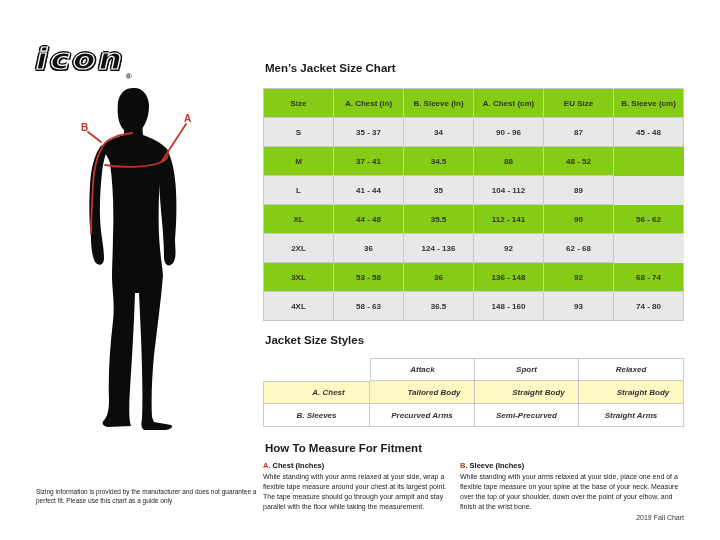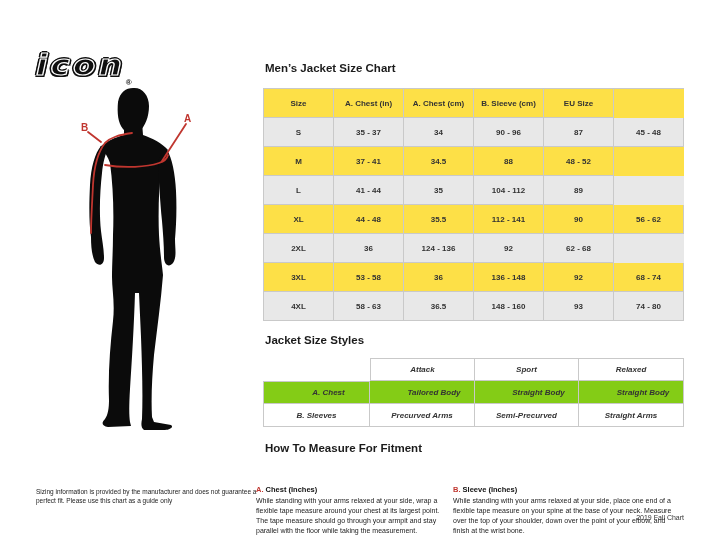--- a/index.html
+++ b/index.html
@@ -1,21 +1,21 @@
 <!DOCTYPE html>
 <html><head>
 <meta charset="utf-8">
 <style>
   * { margin:0; padding:0; box-sizing:border-box; }
   html,body { background:#ffffff; }
   body { font-family:"Liberation Sans", sans-serif; color:#222; }
   .page { position:relative; width:720px; height:540px; background:#fff; overflow:hidden; }
 
   
-  .logo { position:absolute; left:36px; top:48px; }
+  .logo { position:absolute; left:36px; top:42px; }
   .logo-text {
     font-family:"DejaVu Sans", sans-serif;
     font-style:italic; font-weight:800; font-size:29px; letter-spacing:3px;
     color:#101010;
     -webkit-text-stroke:1.2px #ffffff;
     text-shadow: 2px 0 #101010, -2px 0 #101010, 0 2px #101010, 0 -2px #101010,
                  1.5px 1.5px #101010, -1.5px 1.5px #101010, 1.5px -1.5px #101010, -1.5px -1.5px #101010;
     display:inline-block; transform:scaleX(1.12); transform-origin:left center;
   }
   .logo-mark { font-size:8px; font-weight:bold; color:#101010; vertical-align:-10px; margin-left:10px; }
@@ -23,41 +23,41 @@
   
   .figure-svg { position:absolute; left:55px; top:75px; width:190px; height:380px; }
 
   
   .sec-title { position:absolute; left:265px; font-size:11.5px; font-weight:bold; color:#1b1b1b; }
   .t1 { top:62px; } .t2 { top:334px; } .t3 { top:442px; }
 
   
   .size-table { position:absolute; left:263px; top:88px; width:421px;
                 border-top:1px solid #c9c9c9; border-left:1px solid #c9c9c9; }
-  .tr { display:flex; height:29px; background:#fde047; }
+  .tr { display:flex; height:29px; background:#84cc16; }
   .tr.alt { background:#e8e8e8; }
   .th,.td { flex:0 0 16.6667%; display:flex; align-items:center; justify-content:center;
             border-right:1px solid #c9c9c9; border-bottom:1px solid #c9c9c9;
             font-size:8px; font-weight:bold; color:#333; text-align:center; }
 
   
   .style-table { position:absolute; left:263px; top:358px; width:421px; }
   .srow { display:flex; height:23px;font-style:italic; }
   .scell { display:flex; align-items:center; justify-content:center;
            font-size:8px; font-weight:bold; color:#333; background:#fff;
            border-right:1px solid #c9c9c9; border-bottom:1px solid #c9c9c9; }
   .c0 { flex:0 0 107px; } .c1 { flex:0 0 105px; } .c2 { flex:0 0 104px; } .c3 { flex:0 0 105px; }
   .sblank { border:none; background:transparent; }
   .bl { border-left:1px solid #c9c9c9; }
   .bt { border-top:1px solid #c9c9c9; }
   .shc { border-top:1px solid #c9c9c9; }
-  .srow.altrow .scell:not(.sblank) { background:#84cc16;padding-left:24px; }
-
-  
-  .fit-cols { position:absolute; left:256px; top:461px; display:flex;margin-top:24px; }
+  .srow.altrow .scell:not(.sblank) { background:#fef9c3;padding-left:24px; }
+
+  
+  .fit-cols { position:absolute; left:263px; top:461px; display:flex; }
   .fit-col-a { width:186px; margin-right:11px; }
   .fit-col-b { width:224px; }
   .fit-head { font-size:7.5px; font-weight:bold; color:#111; margin-bottom:2px; }
   .fit-prefix { color:#c0362f; }
   .fit-body { font-size:7px; line-height:1.45; color:#222; }
 
   
   .disclaimer { position:absolute; left:36px; top:487px; width:240px;
                 font-size:6.5px; line-height:1.4; color:#222; }
   .edition { position:absolute; left:263px; top:514px; width:421px;
@@ -90,23 +90,24 @@
       <text x="26" y="56">B</text>
     </g>
   </svg>
 
   <div class="sec-title t1">Men’s Jacket Size Chart</div>
 
   <div class="size-table">
     <div class="tr">
       <div class="th">Size</div>
       <div class="th">A. Chest (in)</div>
+      <div class="th">B. Sleeve (in)</div>
       <div class="th">A. Chest (cm)</div>
+      <div class="th">EU Size</div>
       <div class="th">B. Sleeve (cm)</div>
-      <div class="th">EU Size</div>
     </div>
   <div class="tr alt">
         <div class="td">S</div>
         <div class="td">35 - 37</div>
         <div class="td">34</div>
         <div class="td">90 - 96</div>
         <div class="td">87</div>
         <div class="td">45 - 48</div>
       </div>
       <div class="tr">

